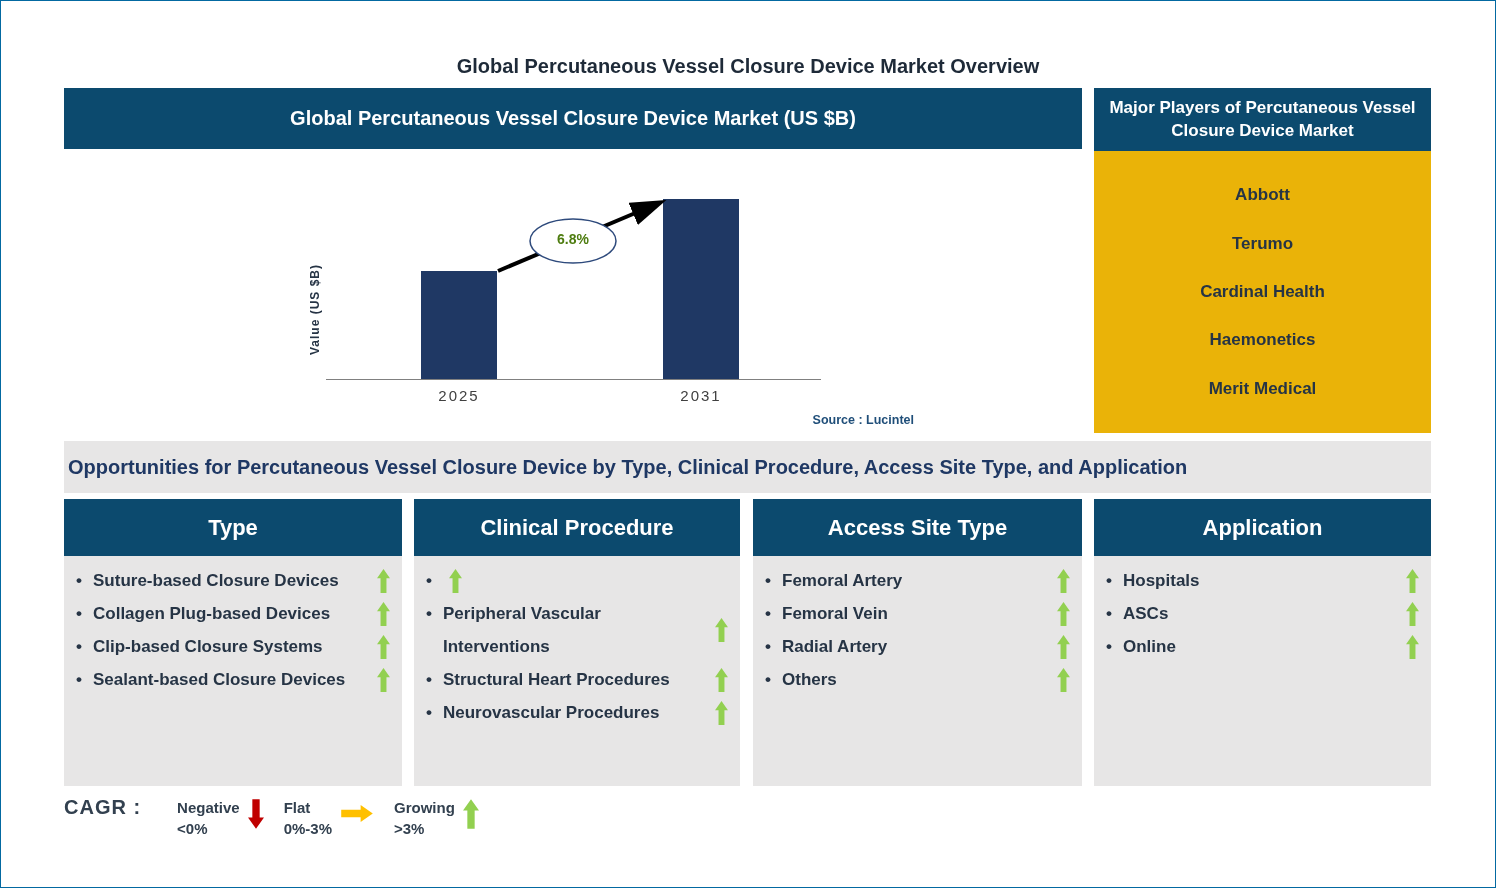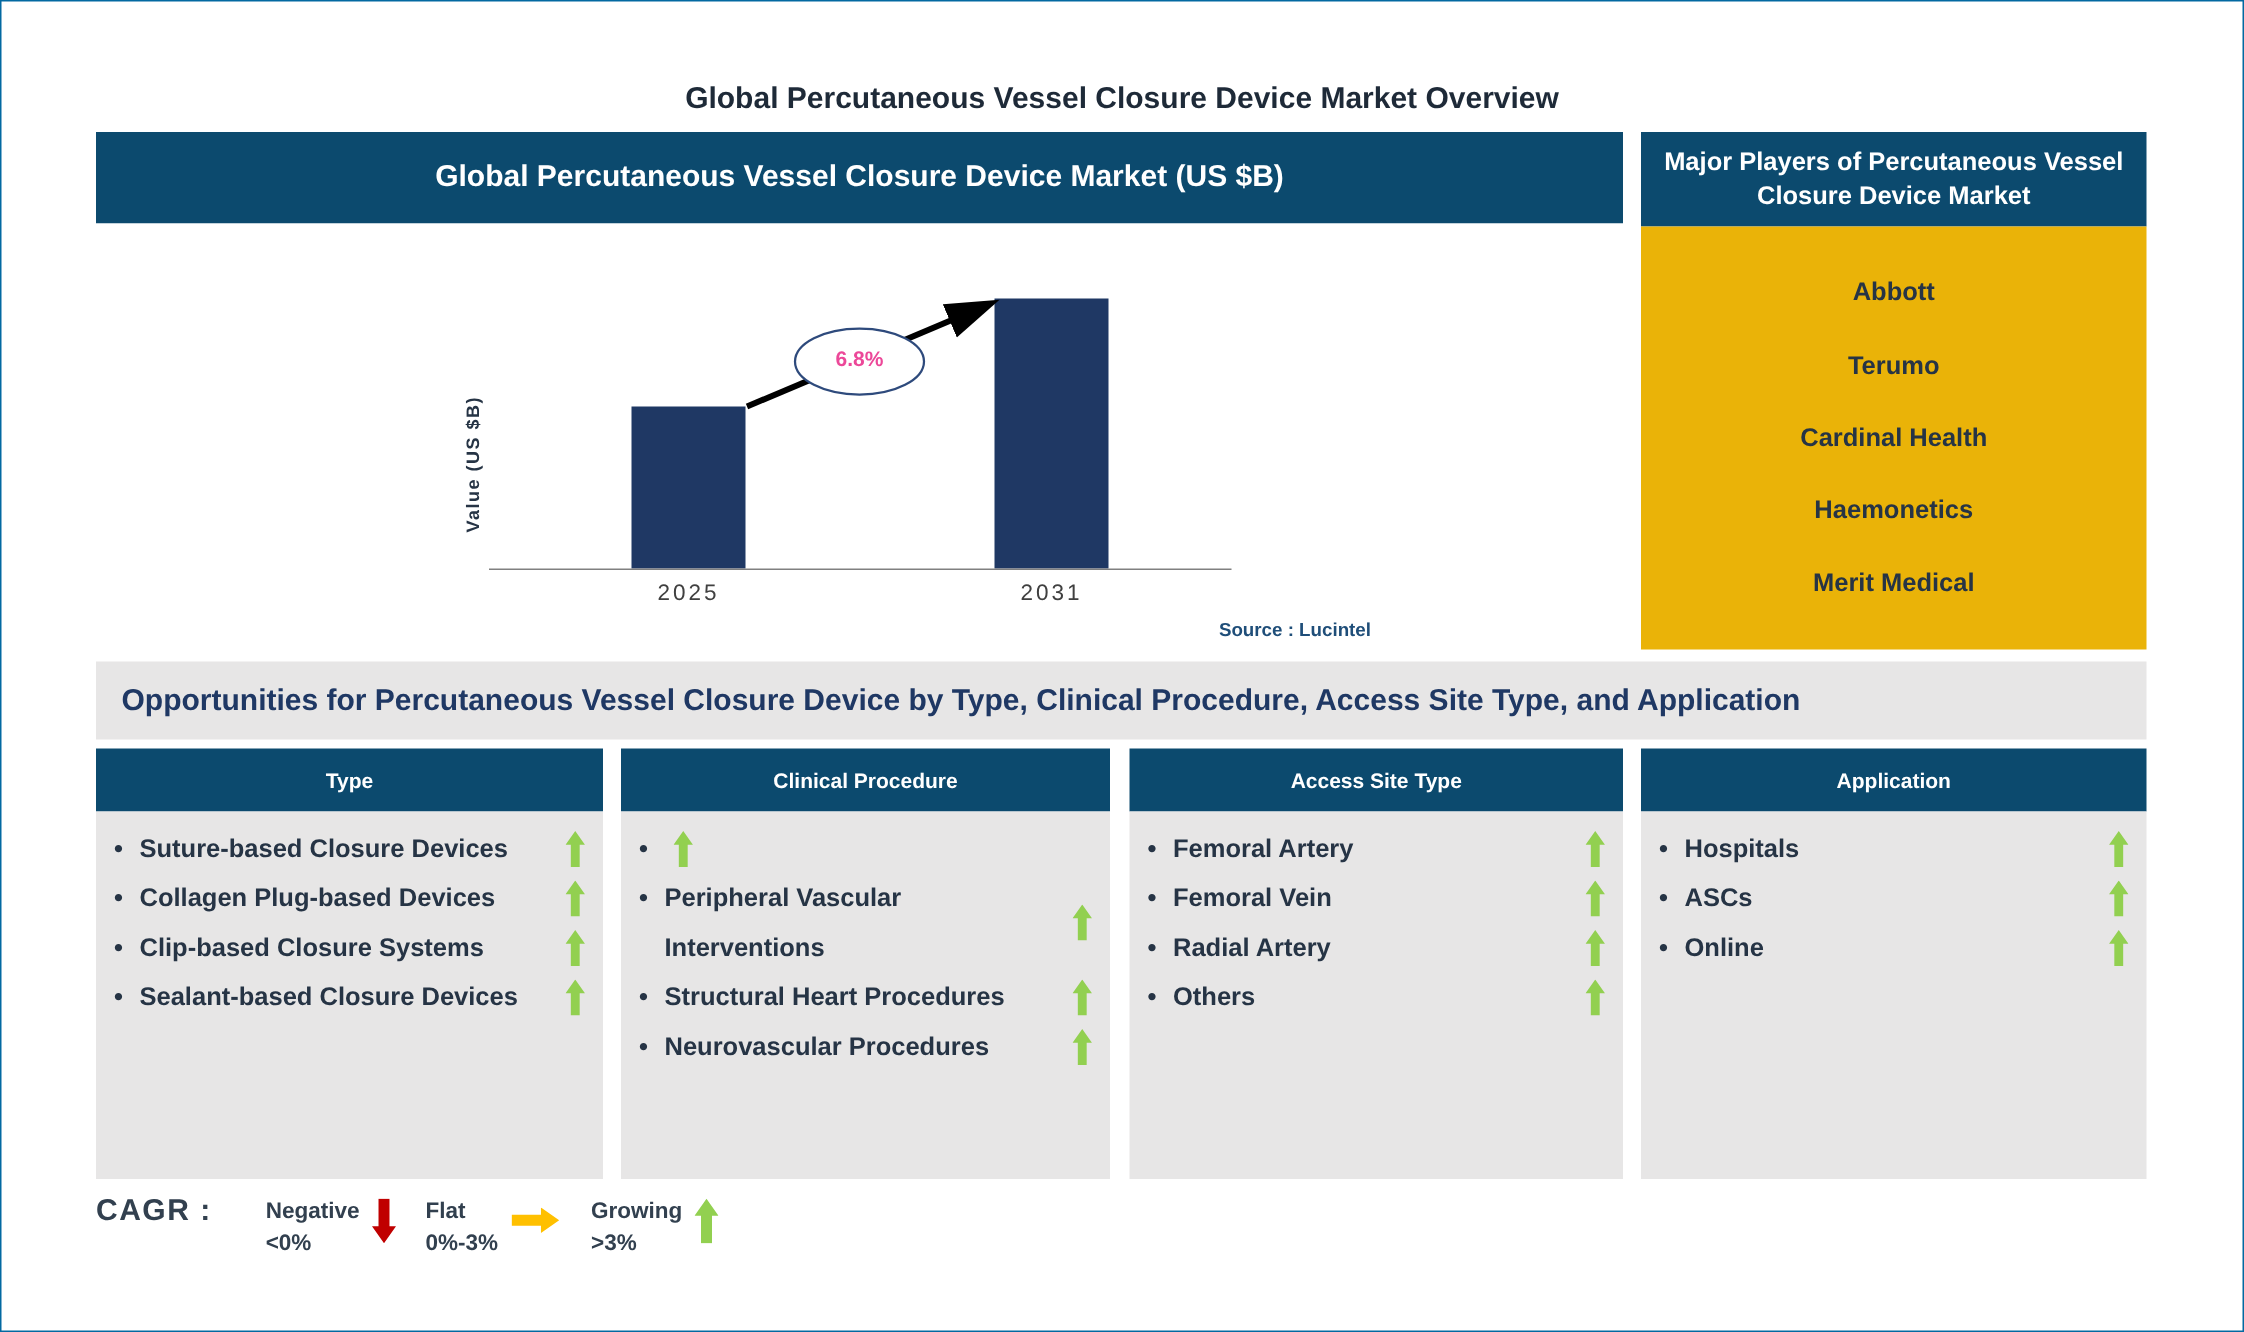--- a/index.html
+++ b/index.html
@@ -25,31 +25,31 @@
   .plot{position:absolute;left:262px;top:0;width:495px;height:230px;}
   .bar{position:absolute;bottom:0;width:76px;background:#1F3864;}
   .bar.b1{left:95px;}
   .bar.b2{left:337px;}
   .axis{position:absolute;left:262px;top:230px;width:495px;height:1px;background:#808080;}
   .xtick{position:absolute;top:238px;width:120px;text-align:center;font-size:15px;
     color:#404040;letter-spacing:2px;}
   .xtick.t1{left:335px;} .xtick.t2{left:577px;}
   .growth-svg{position:absolute;left:0;top:0;width:495px;height:230px;overflow:visible;}
   .cagr-bubble-label{position:absolute;left:202px;top:82px;width:90px;text-align:center;
-    font-weight:bold;font-size:14px;color:#ec4899;}
+    font-weight:bold;font-size:14px;color:#4d7c0f;}
   .source{position:absolute;left:550px;top:264px;width:300px;text-align:right;
     font-size:12.5px;font-weight:bold;color:#1F4E79;}
   
   .opp-band{position:absolute;left:63px;top:440px;width:1367px;height:52px;background:#E7E6E6;
-    display:flex;align-items:center;padding-left:17px;box-sizing:border-box;
+    display:flex;align-items:center;padding-left:4px;box-sizing:border-box;
     font-size:20px;font-weight:bold;color:#1F3864;}
   .col{position:absolute;top:498px;height:287px;display:flex;flex-direction:column;}
   .col1{left:63px;width:338px;} .col2{left:413px;width:326px;}
   .col3{left:752px;width:329px;} .col4{left:1093px;width:337px;}
-  .col-hdr{height:42px;font-size:14px;flex:none;}
+  .col-hdr{height:57px;font-size:22px;flex:none;}
   .col-body{flex:1;background:#E7E6E6;padding:8px 12px 8px 12px;box-sizing:border-box;}
   .item{display:flex;align-items:center;}
   .bullet{width:17px;font-size:17px;font-weight:bold;color:#263445;line-height:33px;
     align-self:flex-start;flex:none;}
   .lbl{flex:1;font-size:17px;font-weight:bold;color:#263445;line-height:33px;}
   .arr{flex:none;margin-left:6px;display:flex;align-items:center;}
   .arr svg{display:block;}
   
   .legend{position:absolute;left:63px;top:796px;display:flex;align-items:flex-start;}
   .cagr-lbl{font-size:20px;font-weight:bold;color:#32404F;margin-right:36px;

